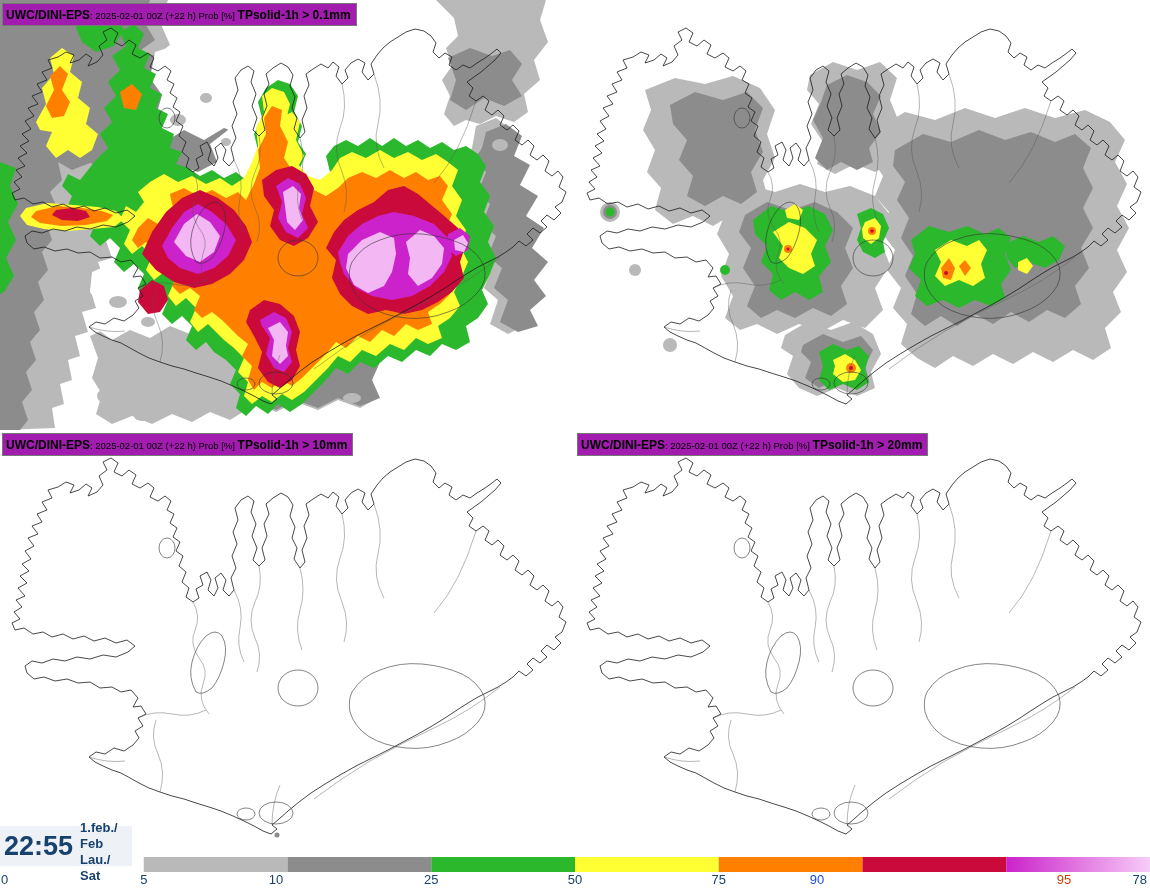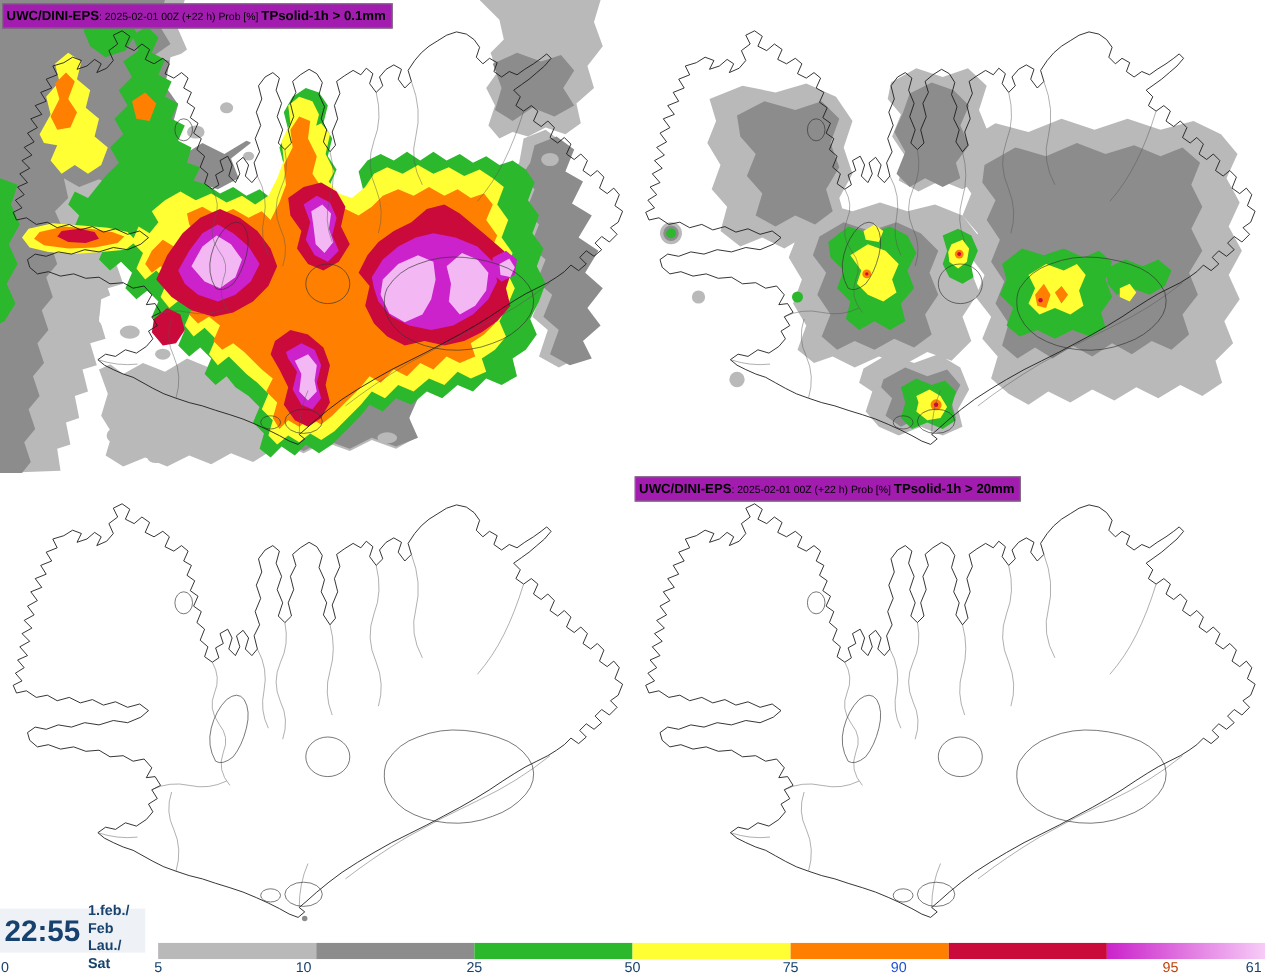--- a/index.html
+++ b/index.html
@@ -169,20 +169,23 @@
     </svg>
   </div>
 
   <div class="panel" id="p3">
     <svg class="map" viewBox="0 0 575 430">
       <g stroke="none">
         <circle cx="277" cy="405" r="2.5" fill="#8c8c8c"></circle>
       </g>
       <use href="#iceland-base"></use>
     </svg>
+    <div class="titlebox">
+      <span class="t-bold">UWC/DINI-EPS</span><span class="t-mid">: 2025-02-01 00Z (+22 h) Prob [%] </span><span class="t-bold">TPsolid-1h &gt; 10mm</span>
+    </div>
   </div>
 
   <div class="panel" id="p4">
     <svg class="map" viewBox="0 0 575 430">
       <use href="#iceland-base"></use>
     </svg>
     <div class="titlebox">
       <span class="t-bold">UWC/DINI-EPS</span><span class="t-mid">: 2025-02-01 00Z (+22 h) Prob [%] </span><span class="t-bold">TPsolid-1h &gt; 20mm</span>
     </div>
   </div>
@@ -206,16 +209,16 @@
       <rect x="1006.25" y="0" width="143.75" height="15" fill="url(#magentaGrad)"></rect>
     </svg>
     <span class="tick first" style="color:#17426e">0</span>
     <span class="tick" style="left:143.75px;color:#17426e">5</span>
     <span class="tick" style="left:276px;color:#17426e">10</span>
     <span class="tick" style="left:431.25px;color:#17426e">25</span>
     <span class="tick" style="left:575px;color:#17426e">50</span>
     <span class="tick" style="left:718.75px;color:#17426e">75</span>
     <span class="tick" style="left:817px;color:#1d4ed8">90</span>
     <span class="tick" style="left:1064px;color:#c2410c">95</span>
-    <span class="tick last" style="color:#17426e">61</span>
+    <span class="tick last" style="color:#17426e">78</span>
   </div>
 
 </div>
 
 </body></html>

